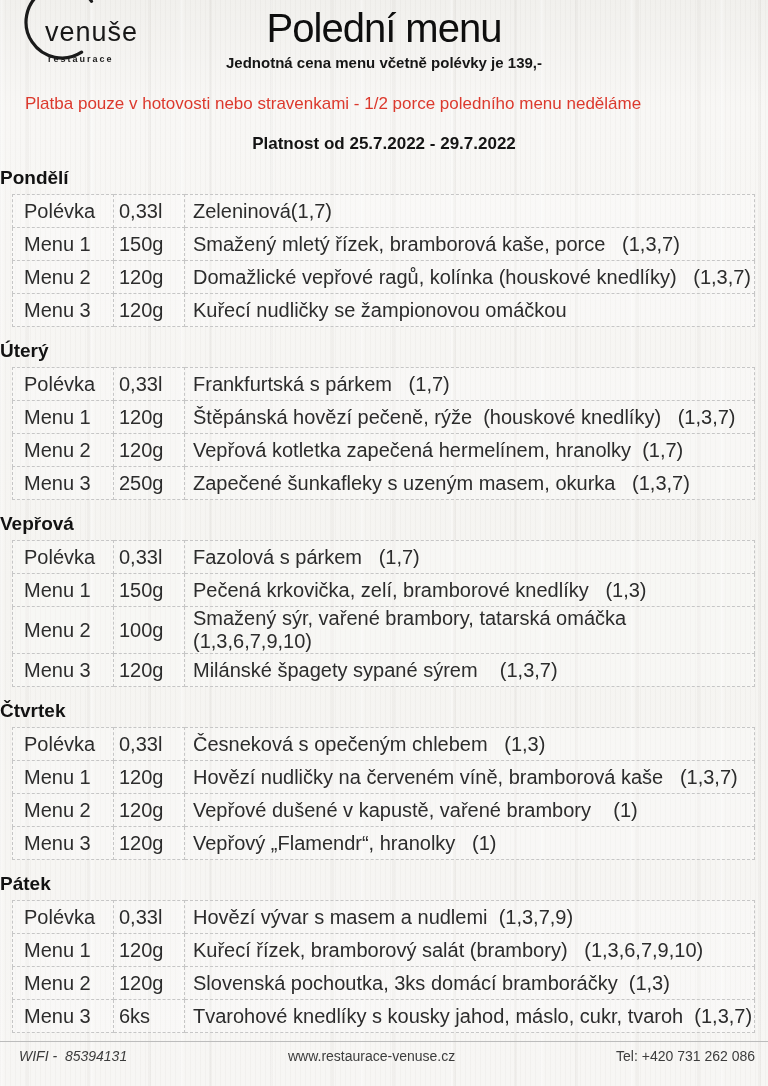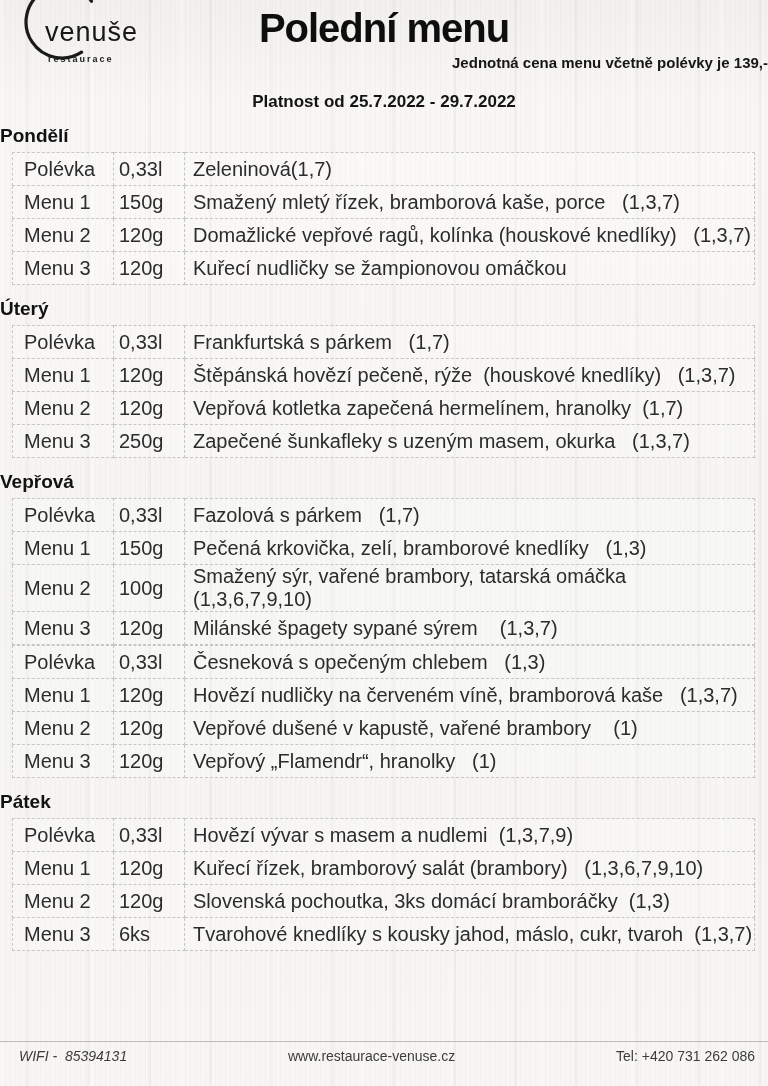--- a/index.html
+++ b/index.html
@@ -12,22 +12,22 @@
       repeating-linear-gradient(90deg, rgba(130,120,110,0.045) 0px, rgba(130,120,110,0.045) 1px, rgba(255,255,255,0) 1px, rgba(255,255,255,0) 5px),
       repeating-linear-gradient(90deg, rgba(255,255,255,0) 0px, rgba(255,255,255,0) 26px, rgba(140,132,122,0.06) 26px, rgba(140,132,122,0.06) 29px, rgba(255,255,255,0) 29px, rgba(255,255,255,0) 61px),
       repeating-linear-gradient(90deg, rgba(255,255,255,0.55) 0px, rgba(255,255,255,0) 4px, rgba(255,255,255,0) 90px),
       linear-gradient(180deg,#f1f0ed 0%,#f8f7f5 10%,#f5f4f1 55%,#f7f6f4 100%);
   }
   
   .logo{position:absolute;left:12px;top:0;width:135px;height:70px;}
   .logo svg{position:absolute;left:0;top:0;overflow:hidden;}
   .logo-small{position:absolute;left:36px;top:9px;font-size:9px;letter-spacing:2px;color:#1c1c1c;font-weight:bold;margin-top:45px;}
   .logo-big{position:absolute;left:33px;top:17px;font-size:27px;color:#171717;letter-spacing:1px;}
-  .title{margin:0;padding-top:7px;text-align:center;font-size:40px;line-height:42px;font-weight:bold;letter-spacing:-1px;color:#0e0e0e;}
-  .subtitle{margin-top:5px;text-align:right;font-size:15px;line-height:18px;font-weight:bold;color:#161616;}
+  .title{margin:0;padding-top:7px;text-align:center;font-size:40px;line-height:42px;font-weight:normal;letter-spacing:-1px;color:#0e0e0e;}
+  .subtitle{margin-top:5px;text-align:center;font-size:15px;line-height:18px;font-weight:bold;color:#161616;}
   .notice{margin:22px 0 0 25px;font-size:17px;line-height:20px;color:#dc392d;}
   .validity{margin-top:20px;text-align:center;font-size:17px;line-height:20px;font-weight:bold;color:#141414;}
   
   .day-name{margin:13px 0 6px 0;font-size:19px;line-height:21px;font-weight:bold;color:#121212;}
   .menu-table{width:743px;margin-left:12px;border-collapse:collapse;table-layout:fixed;background:rgba(255,255,255,0.25);}
   .menu-table td{border:1px dashed #c6c6c6;height:32px;font-size:20px;vertical-align:middle;padding-top:0;padding-bottom:0;color:#2c2c2c;}
   td.c-label{width:88px;padding-left:11px;}
   td.c-size{width:64px;padding-left:5px;}
   td.c-dish{padding-left:8px;white-space:pre-wrap;overflow:hidden;}
   
@@ -44,20 +44,21 @@
       <svg width="135" height="70" viewBox="0 0 135 70">
         <path d="M 79.5 1.3 A 36 36 0 1 0 69.6 52.2" fill="none" stroke="#1a1a1a" stroke-width="3.2" stroke-linecap="round"></path>
       </svg>
       <div class="logo-small">restaurace</div>
       <div class="logo-big">venuše</div>
     </div>
     <h1 class="title">Polední menu</h1>
     <div class="subtitle">Jednotná cena menu včetně polévky je 139,-</div>
   </header>
 
+  <div class="notice" style="color: rgb(220, 57, 45);">Platba pouze v hotovosti nebo stravenkami - 1/2 porce poledního menu neděláme</div>
   <div class="validity">Platnost od 25.7.2022 - 29.7.2022</div>
 
   <main id="days-container">
   <section class="day">
     <h2 class="day-name">Pondělí</h2>
     <table class="menu-table">
       <tbody>
   <tr class="menu-row">
     <td class="c-label">Polévka</td>
     <td class="c-size">0,33l</td>
@@ -141,20 +142,21 @@
   <tr class="menu-row">
     <td class="c-label">Menu 3</td>
     <td class="c-size">120g</td>
     <td class="c-dish">Milánské špagety sypané sýrem    (1,3,7)</td>
   </tr>
 </tbody>
     </table>
   </section>
 
   <section class="day">
+    <h2 class="day-name">Čtvrtek</h2>
     <table class="menu-table">
       <tbody>
   <tr class="menu-row">
     <td class="c-label">Polévka</td>
     <td class="c-size">0,33l</td>
     <td class="c-dish">Česneková s opečeným chlebem   (1,3)</td>
   </tr>
 
   <tr class="menu-row">
     <td class="c-label">Menu 1</td>

